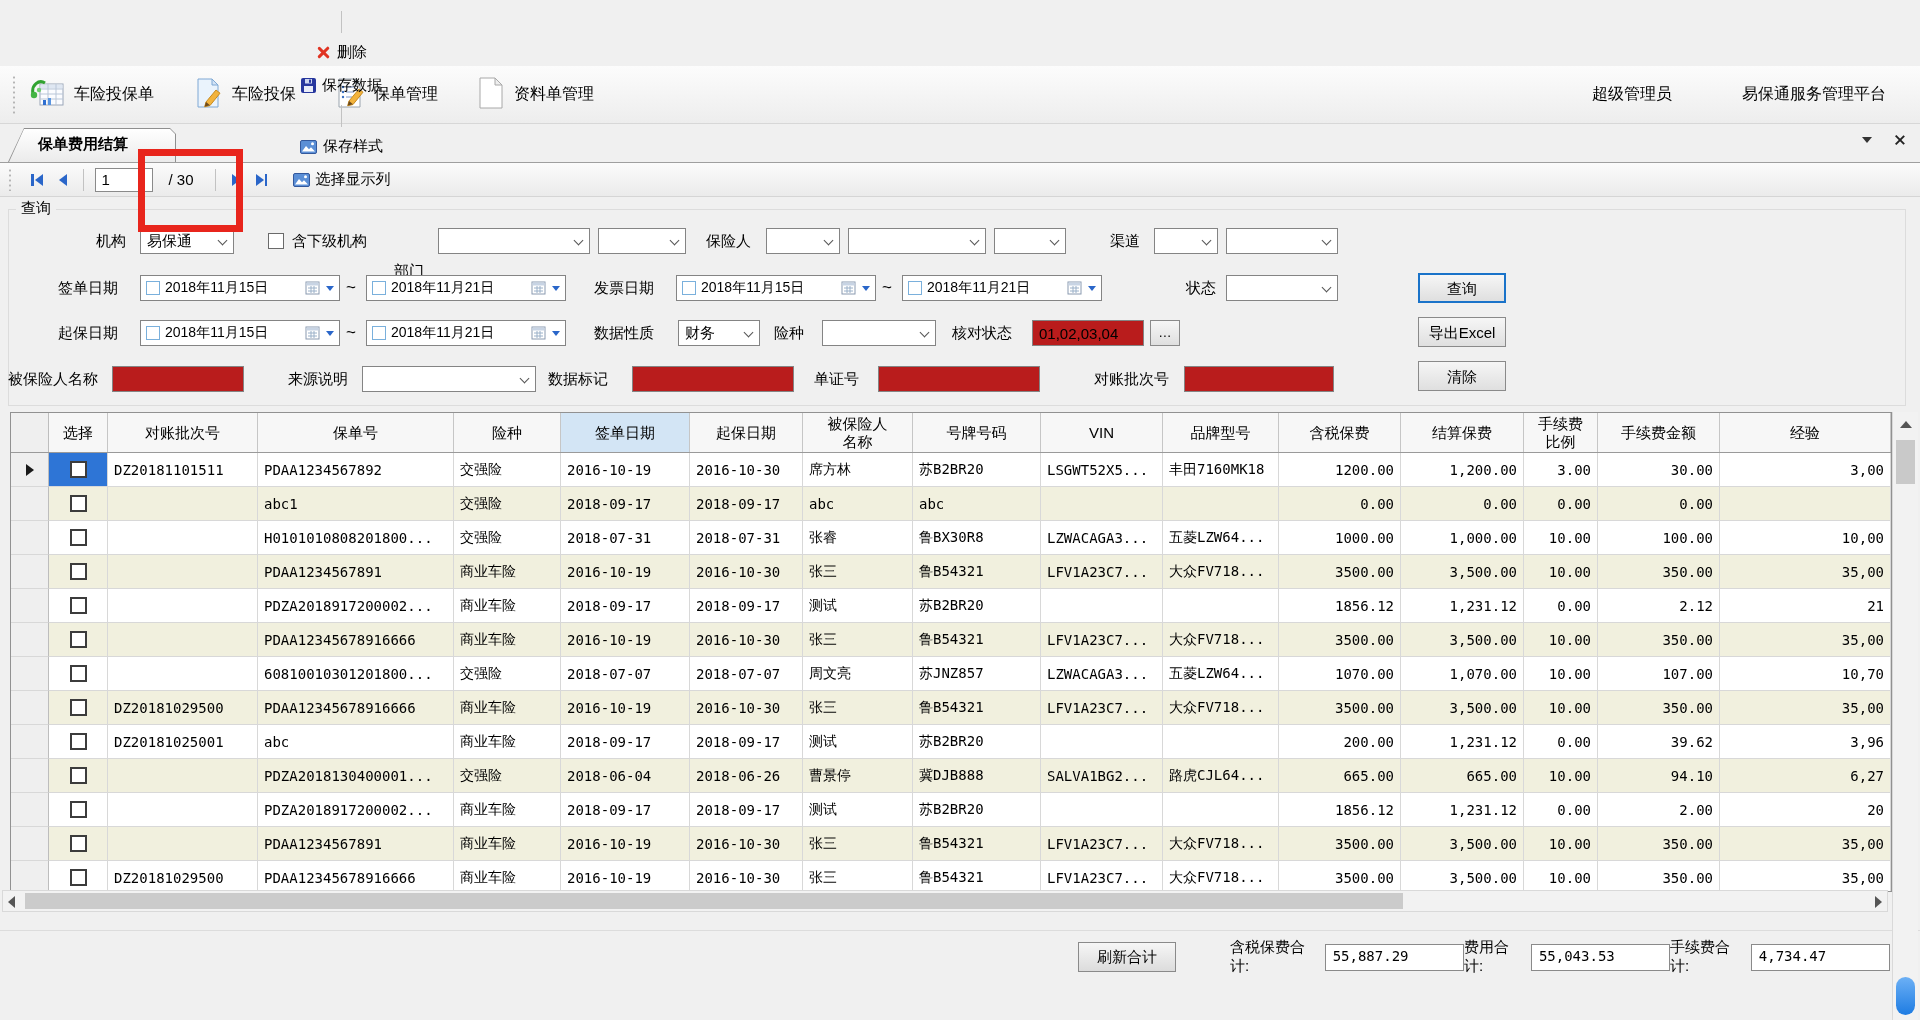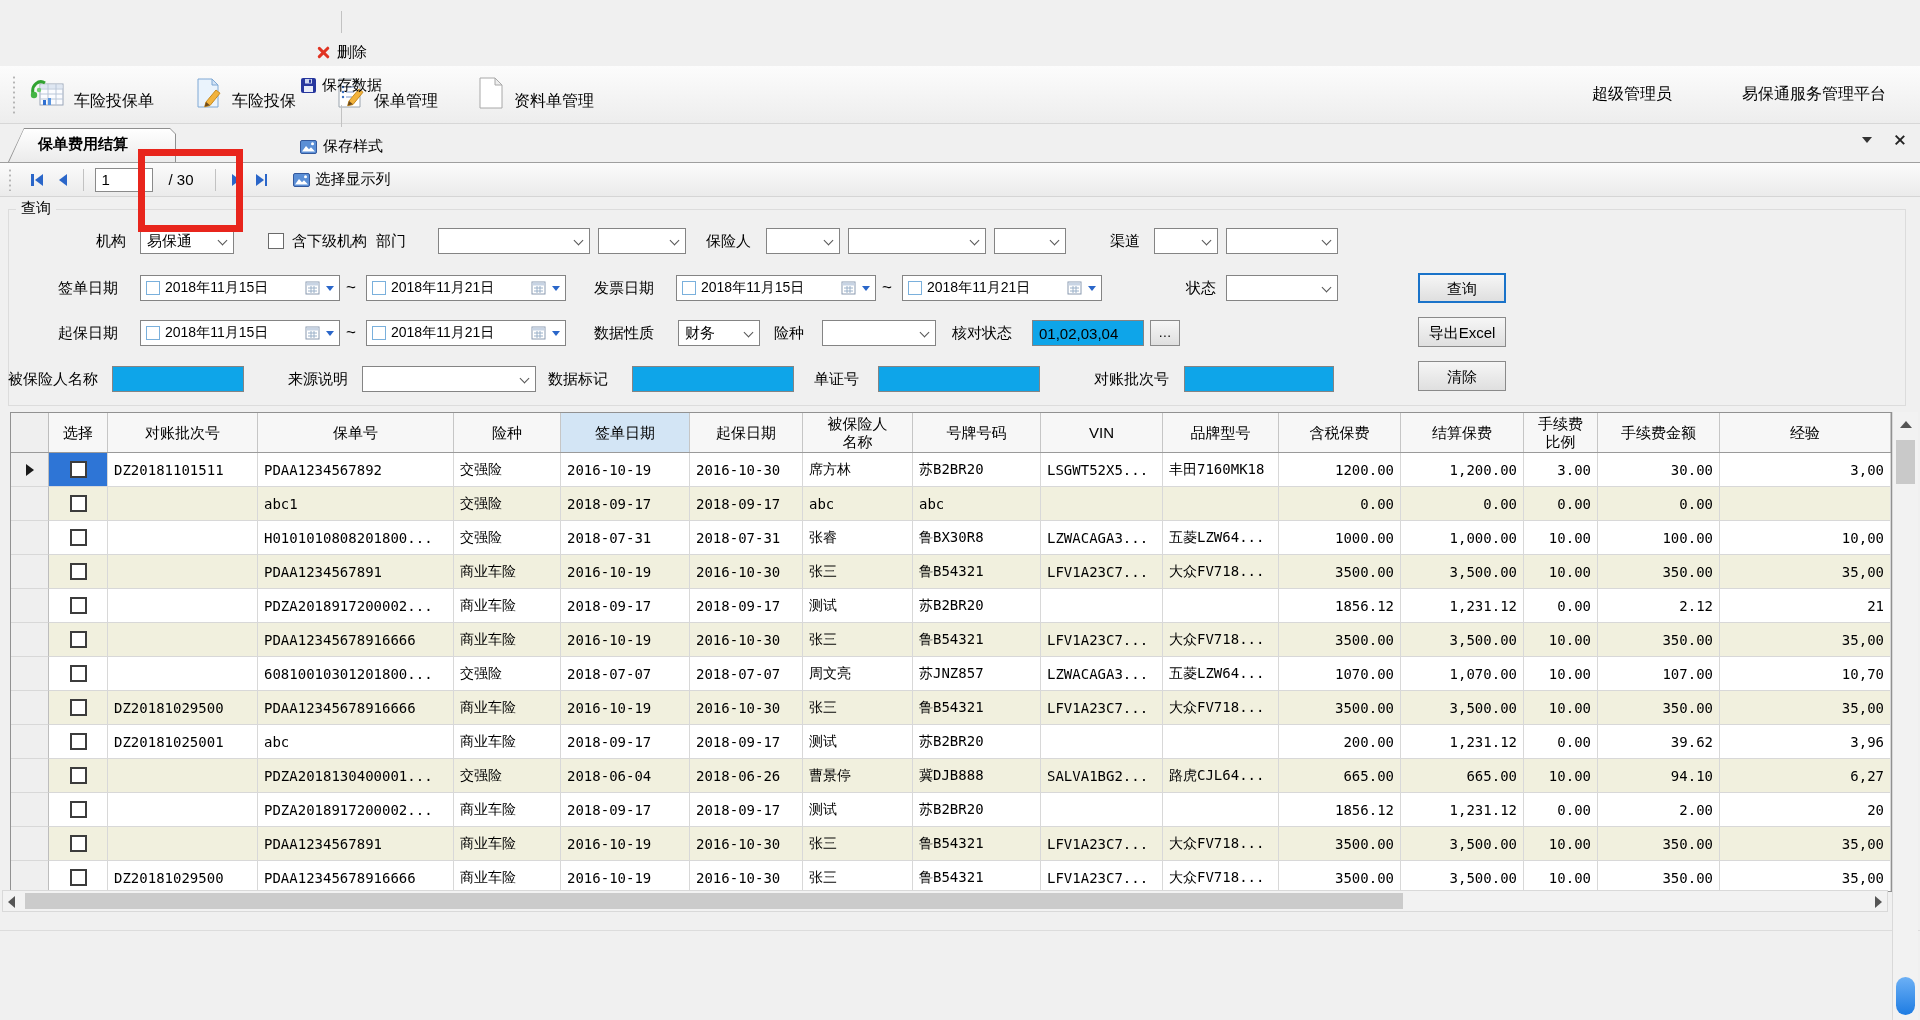--- a/index.html
+++ b/index.html
@@ -20,21 +20,21 @@
   .g-close::before { transform:rotate(45deg); } .g-close::after { transform:rotate(-45deg); }
 
   
   .menubar { position:absolute; left:0; top:34px; right:0; height:32px; background:#f0f0f0; display:flex; align-items:center; padding-left:4px; border-bottom:1px solid #dadada; }
   .menu-item { padding:4px 15px; cursor:default; }
 
   
   .launcher { position:absolute; left:0; top:66px; right:0; height:58px; background:linear-gradient(#fcfcfc,#ededed); display:flex; align-items:center; border-bottom:1px solid #d7d7d7; padding-left:12px; }
   .grip { width:4px; height:70%; margin-right:8px; background-image:radial-gradient(circle,#b5b5b5 1px,transparent 1.2px); background-size:4px 5px; background-repeat:repeat-y; }
   .launch-wrap { display:flex; align-items:center; gap:26px; }
-  .launch-btn { display:flex; align-items:flex-end; gap:8px; padding:4px 6px; cursor:default; }
+  .launch-btn { display:flex; align-items:center; gap:8px; padding:4px 6px; cursor:default; }
   .llabel { font-size:16px; }
   .launch-right { margin-left:auto; display:flex; gap:70px; padding-right:34px; font-size:16px; }
 
   
   .tabstrip { position:absolute; left:0; top:124px; right:0; height:39px; background:#f0f0f0; border-bottom:1px solid #9f9f9f; }
   .tab { position:absolute; left:8px; bottom:0; height:34px; width:168px; background:#8f8f8f; clip-path:polygon(16px 0,162px 0,168px 6px,168px 100%,0 100%); }
   .tab::before { content:''; position:absolute; inset:1px 1px 0 1px; background:linear-gradient(#ffffff,#ebebeb); clip-path:polygon(15px 0,161px 0,167px 6px,167px 100%,0 100%); }
   .tab-label { position:absolute; left:30px; top:7px; font-weight:bold; z-index:2; }
   .tab-tools { position:absolute; right:14px; top:10px; display:flex; gap:22px; align-items:center; }
   .tri-dn { width:0; height:0; border-left:5px solid transparent; border-right:5px solid transparent; border-top:6px solid #333; }
@@ -58,21 +58,21 @@
   .dd-arrow { width:0;height:0;border-left:4px solid transparent;border-right:4px solid transparent;border-top:5px solid #444; margin-left:4px; }
 
   
   .querypanel { position:absolute; left:0; top:197px; right:0; height:215px; background:#f0f0f0; }
   .groupbox { position:absolute; left:8px; top:12px; right:14px; bottom:6px; border:1px solid #dcdcdc; }
   .group-label { position:absolute; left:16px; top:2px; background:#f0f0f0; padding:0 5px; z-index:2; }
   .q-row { position:absolute; left:0; right:0; height:26px; }
   .q-lbl { position:absolute; line-height:26px; white-space:nowrap; }
   .combo { position:absolute; height:26px; background:#fff; border:1px solid #848484; padding:3px 22px 3px 6px; white-space:nowrap; overflow:hidden; }
   .chev { position:absolute; right:7px; top:8px; width:7px; height:7px; border-right:1.8px solid #555; border-bottom:1.8px solid #555; transform:rotate(45deg); }
-  .q-input { position:absolute; height:26px; background:#0ea5e9; border:1px solid #848484; padding:0 6px; font-size:15px; font-family:inherit; }
+  .q-input { position:absolute; height:26px; background:#b91c1c; border:1px solid #848484; padding:0 6px; font-size:15px; font-family:inherit; }
   .cbx { position:absolute; top:5px; width:16px; height:16px; background:#fff; border:1px solid #6a6a6a; }
   .date-picker { position:absolute; height:26px; background:#fff; border:1px solid #848484; display:flex; align-items:center; padding:0 5px; gap:5px; }
   .dp-cb { width:14px; height:14px; border:1.5px solid #7ab0dc; background:#fff; flex:0 0 auto; }
   .dp-text { flex:1; font-size:14px; white-space:nowrap; }
   .dp-cal { display:flex; align-items:center; }
   .dp-arrow { width:0;height:0;border-left:4px solid transparent;border-right:4px solid transparent;border-top:5px solid #2a66c9; }
   .tilde { position:absolute; line-height:26px; font-size:17px; }
   .q-btn { position:absolute; width:88px; height:30px; background:linear-gradient(#f6f6f6,#dfdfdf); border:1px solid #8a8a8a; font-size:15px; font-family:inherit; text-align:center; line-height:27px; }
   .q-btn.primary { border:2px solid #1a73c9; line-height:25px; }
   .ellipsis-btn { position:absolute; width:30px; height:26px; background:linear-gradient(#f6f6f6,#dfdfdf); border:1px solid #8a8a8a; text-align:center; line-height:22px; }
@@ -270,21 +270,21 @@
 
   <div class="querypanel">
     <div class="groupbox"></div>
     <span class="group-label">查询</span>
 
     <div class="q-row" style="top:31px;">
       <span class="q-lbl" style="left:96px;">机构</span>
       <div class="combo" style="left:140px;width:94px;"><span>易保通</span><span class="chev"></span></div>
       <span class="cbx" style="left:268px;"></span>
       <span class="q-lbl" style="left:292px;">含下级机构</span>
-      <span class="q-lbl" style="left:376px;">部门</span>
+      <span class="q-lbl" style="left:394px;margin-top:30px;">部门</span>
       <div class="combo" style="left:438px;width:152px;">
           <span class="chev"></span>
         </div>
       <div class="combo" style="left:598px;width:88px;">
           <span class="chev"></span>
         </div>
       <span class="q-lbl" style="left:706px;">保险人</span>
       <div class="combo" style="left:766px;width:74px;">
           <span class="chev"></span>
         </div>
@@ -708,20 +708,37 @@
         </div>
     </div>
     <div class="hscroll">
       <span class="hs-left"></span>
       <span class="hs-thumb"></span>
       <span class="hs-right"></span>
     </div>
   </div>
 
   <div class="footer-sep"></div>
+  <div class="footerbar">
+    <button class="refresh-btn">刷新合计</button>
+    <div class="totals" id="totals">
+        <div class="total-group">
+          <span>含税保费合计:</span>
+          <div class="total-box">55,887.29</div>
+        </div>
+        <div class="total-group">
+          <span>费用合计:</span>
+          <div class="total-box">55,043.53</div>
+        </div>
+        <div class="total-group">
+          <span>手续费合计:</span>
+          <div class="total-box">4,734.47</div>
+        </div>
+      </div>
+  </div>
 
   <div class="vscroll">
     <span class="vs-up"></span>
     <span class="vs-thumb"></span>
     <span class="vs-blue"></span>
   </div>
 
   <div class="annotation"></div>
 </div>
 

